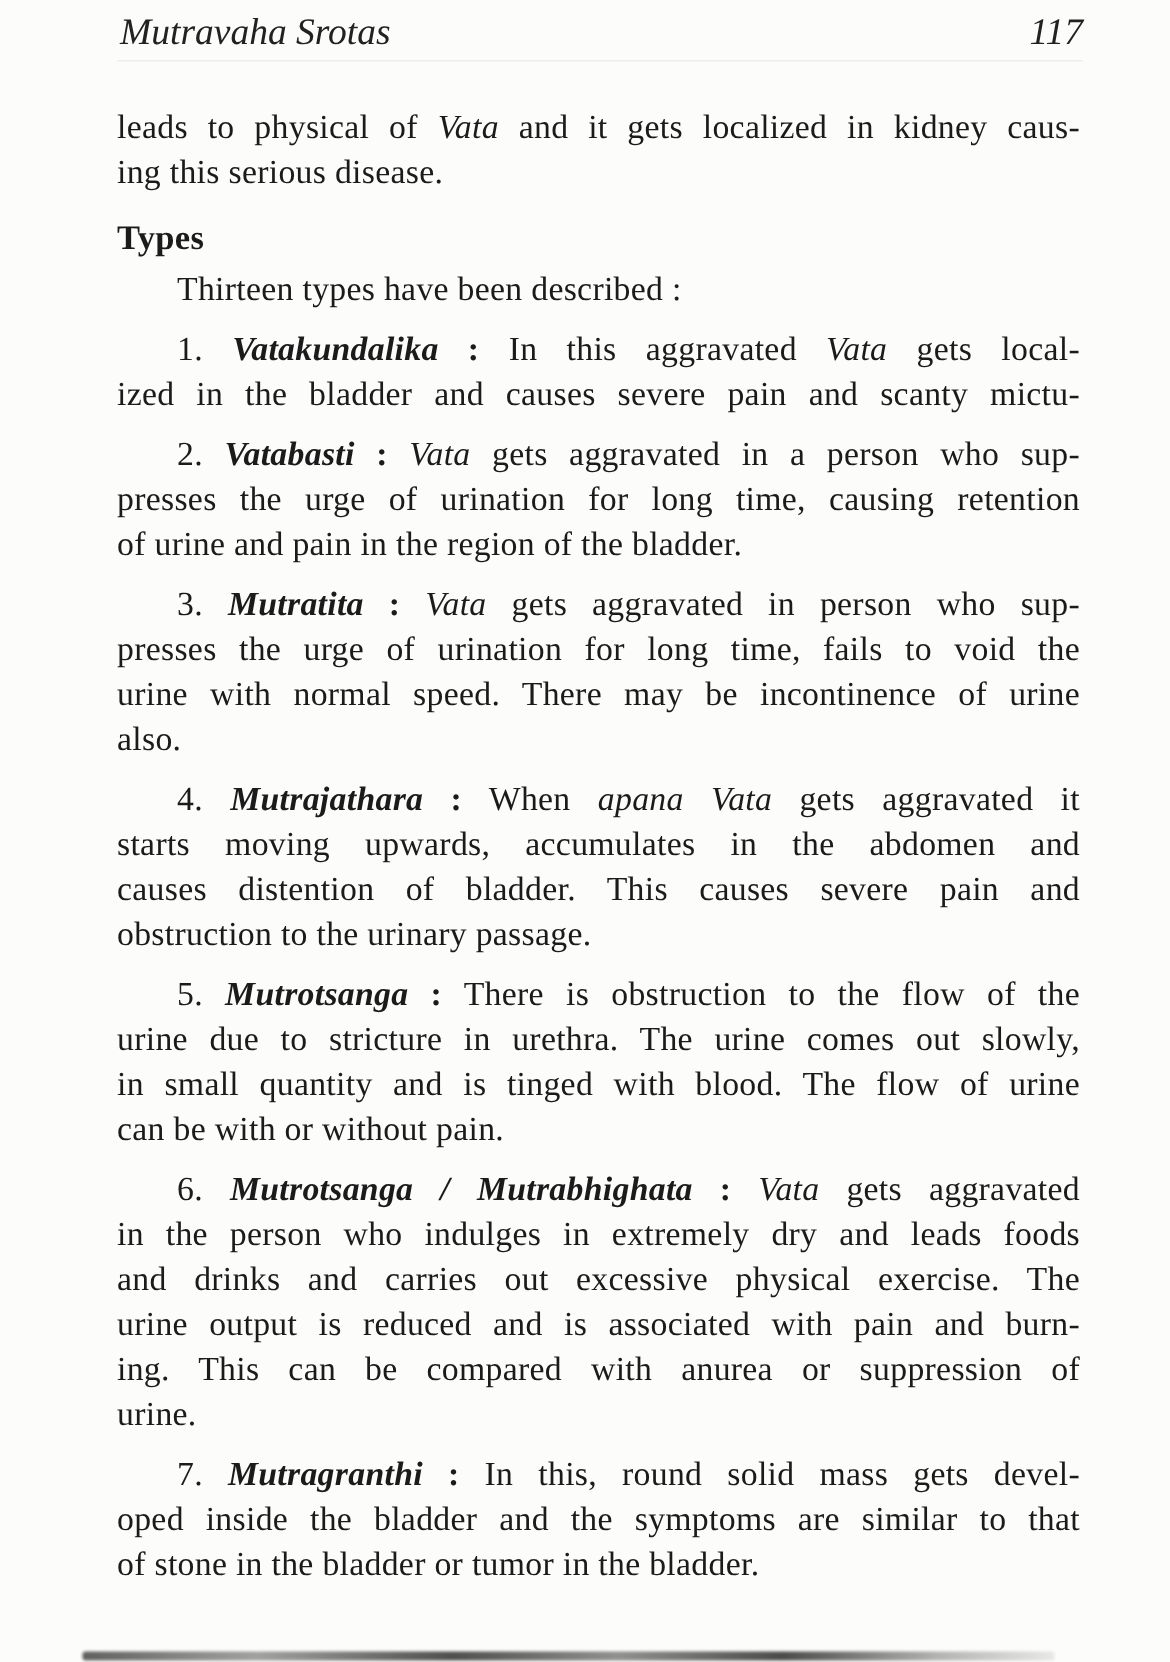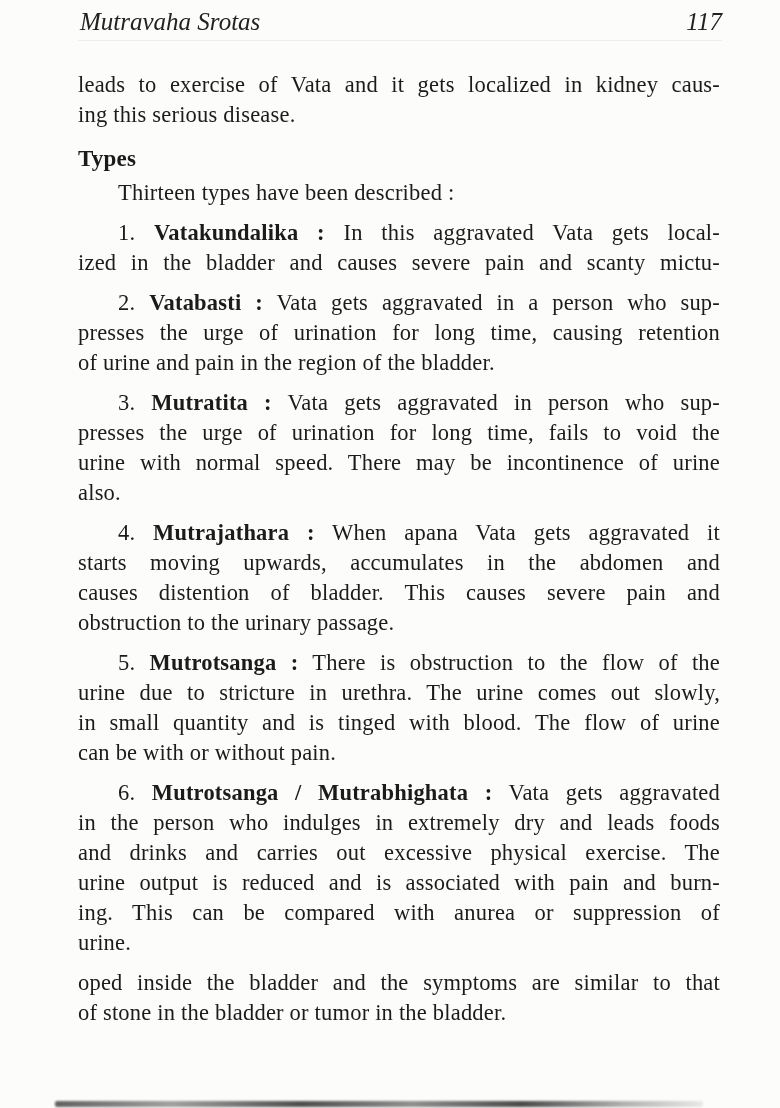--- a/index.html
+++ b/index.html
@@ -42,21 +42,21 @@
     font-size: 22.5px;
     line-height: 30px;
     letter-spacing: 0.2px;
   }
   .para { margin: 0 0 10px 0; }
   .para.heading { margin: 14px 0 4px 0; font-size: 23px; }
   .line { text-align: justify; }
   .line.just { text-align-last: justify; }
   .line.indent { text-indent: 40px; }
   .b { font-weight: 700; }
-  .i { }
+  .i { font-style: italic; }
   .page-edge-artifact {
     position: absolute;
     top: 1101px;
     left: 55px;
     width: 648px;
     height: 6px;
     background: linear-gradient(90deg,
       rgba(45,45,45,0.75) 0%,
       rgba(70,70,70,0.5) 18%,
       rgba(35,35,35,0.8) 38%,
@@ -72,21 +72,21 @@
 <body>
 
 <div class="page">
   <div class="page-header scan-text">
     <span>Mutravaha Srotas</span>
     <span>117</span>
   </div>
   <div class="header-rule"></div>
   <div class="page-body scan-text">
       <div class="para">
-        <div class="line just"><span>leads to exercise of </span><span class="i">Vata</span><span> and it gets localized in kidney caus-</span></div>
+        <div class="line just"><span>leads to physical of </span><span class="i">Vata</span><span> and it gets localized in kidney caus-</span></div>
         <div class="line"><span>ing this serious disease.</span></div>
       </div>
       <div class="para heading">
         <div class="line"><span class="b">Types</span></div>
       </div>
       <div class="para">
         <div class="line indent"><span>Thirteen types have been described :</span></div>
       </div>
       <div class="para">
         <div class="line just indent"><span>1. </span><span class="b i">Vatakundalika</span><span class="b"> :</span><span> In this aggravated </span><span class="i">Vata</span><span> gets local-</span></div>
@@ -117,18 +117,19 @@
       </div>
       <div class="para">
         <div class="line just indent"><span>6. </span><span class="b i">Mutrotsanga / Mutrabhighata</span><span class="b"> :</span><span> </span><span class="i">Vata</span><span> gets aggravated</span></div>
         <div class="line just"><span>in the person who indulges in extremely dry and leads foods</span></div>
         <div class="line just"><span>and drinks and carries out excessive physical exercise. The</span></div>
         <div class="line just"><span>urine output is reduced and is associated with pain and burn-</span></div>
         <div class="line just"><span>ing. This can be compared with anurea or suppression of</span></div>
         <div class="line"><span>urine.</span></div>
       </div>
       <div class="para">
+        <div class="line just indent"><span>7. </span><span class="b i">Mutragranthi</span><span class="b"> :</span><span> In this, round solid mass gets devel-</span></div>
         <div class="line just"><span>oped inside the bladder and the symptoms are similar to that</span></div>
         <div class="line"><span>of stone in the bladder or tumor in the bladder.</span></div>
       </div>
     </div>
   <div class="page-edge-artifact"></div>
 </div>
 
 </body></html>

